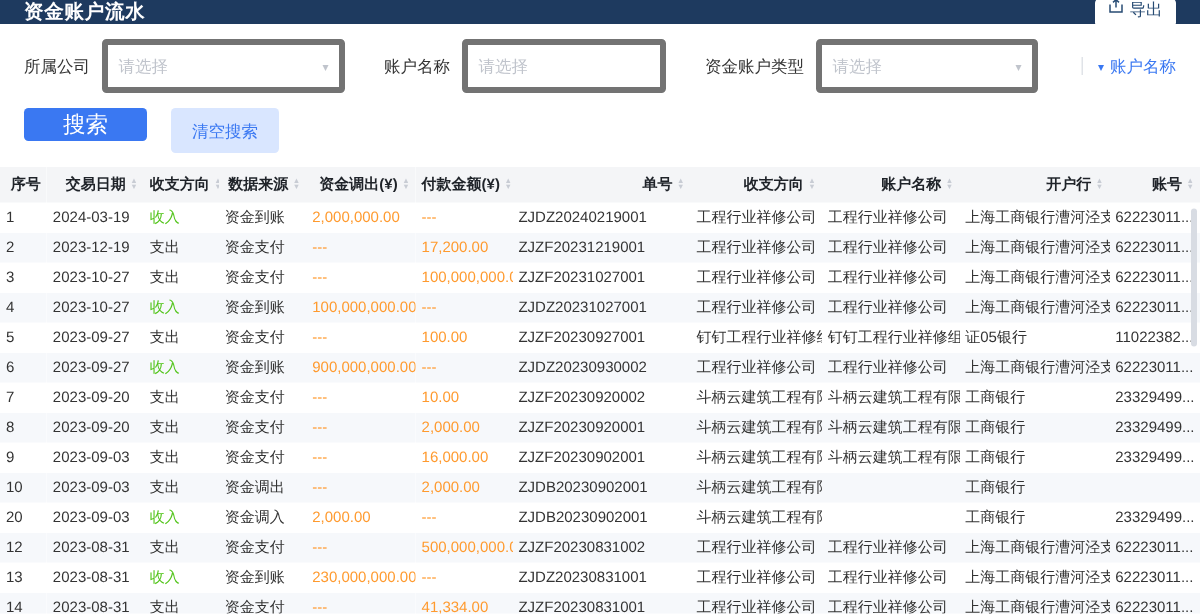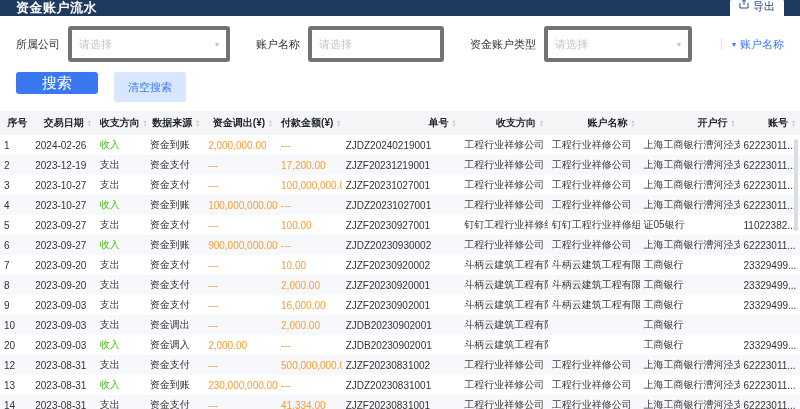--- a/index.html
+++ b/index.html
@@ -156,21 +156,21 @@
             </span></th>
           <th><span>账号</span><span class="sort">
               <i>▲</i>
               <i>▼</i>
             </span></th>
         </tr>
     </thead>
     <tbody>
         <tr>
           <td>1</td>
-          <td>2024-02-26</td>
+          <td>2024-03-19</td>
           <td class="income">收入</td>
           <td>资金到账</td>
           <td class="amount">2,000,000.00</td>
           <td class="amount">---</td>
           <td>ZJDZ20240219001</td>
           <td>工程行业祥修公司</td>
           <td>工程行业祥修公司</td>
           <td>上海工商银行漕河泾支行</td>
           <td>62223011...</td>
         </tr>

